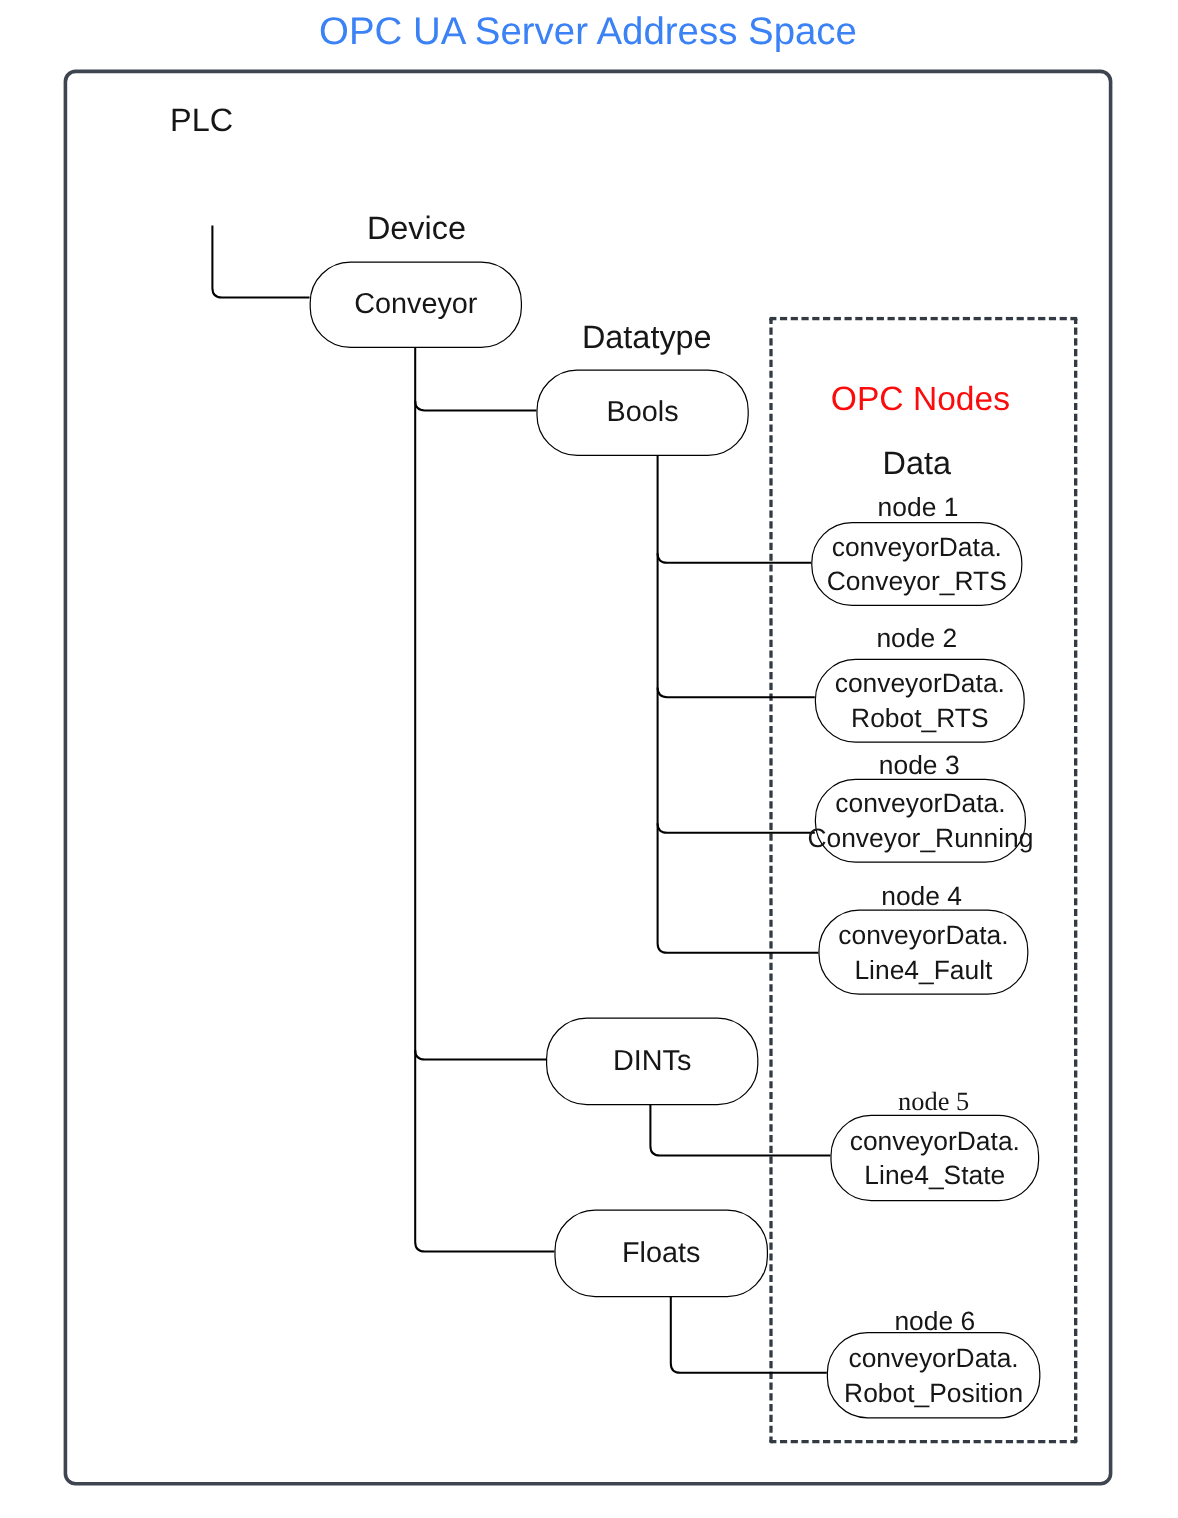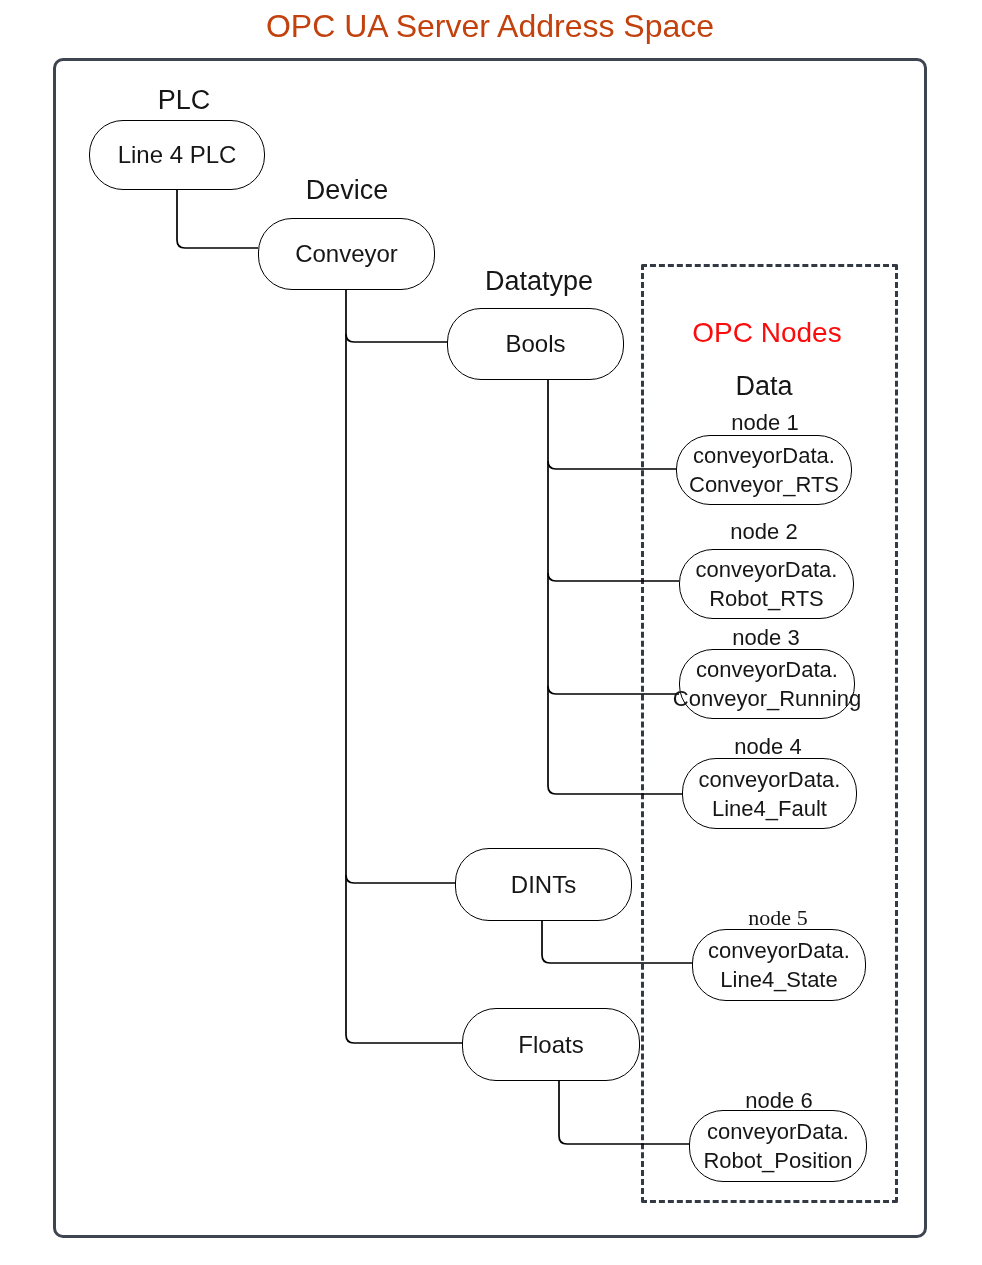--- a/index.html
+++ b/index.html
@@ -2,21 +2,21 @@
 <html><head>
 <meta charset="utf-8">
 <style>
   html,body{margin:0;padding:0;background:#ffffff;}
   .canvas{
     position:relative;width:982px;height:1265px;background:#ffffff;overflow:hidden;
     font-family:"Liberation Sans","DejaVu Sans",sans-serif;color:var(--text,#161616);
   }
   .title{
     position:absolute;transform:translateX(-50%);
-    font-size:32px;line-height:1.1;white-space:nowrap;color:#c2410c;
+    font-size:32px;line-height:1.1;white-space:nowrap;color:#3b82f6;
   }
   .frame{
     position:absolute;border:3px solid var(--frame-border,#3e4450);
     border-radius:10px;background:transparent;
   }
   .panel{
     position:absolute;border:3px dashed var(--panel-border,#333a44);
     border-radius:2px;background:transparent;
   }
   .lbl{
@@ -56,30 +56,27 @@
     <path d="M346 334 Q346 342 354 342 H447"></path>
     <path d="M346 875 Q346 883 354 883 H455"></path>
     <path d="M548 378 V786 Q548 794 556 794 H682"></path>
     <path d="M548 461 Q548 469 556 469 H676"></path>
     <path d="M548 573 Q548 581 556 581 H679"></path>
     <path d="M548 686 Q548 694 556 694 H679"></path>
     <path d="M542 919 V955 Q542 963 550 963 H692"></path>
     <path d="M559 1079 V1136 Q559 1144 567 1144 H689"></path>
   </svg>
 
-  <div class="lbl group" style="left:184px;top:85px;text-align:right;">PLC</div>
+  <div class="lbl group" style="left:168px;top:85px;text-align:right;">PLC</div>
   <div class="lbl group" style="left:347px;top:175px;">Device</div>
   <div class="lbl group" style="left:539px;top:266px;">Datatype</div>
 
   <div class="lbl panel-title" style="left:767px;top:317px;">OPC Nodes</div>
   <div class="lbl panel-sub" style="left:764px;top:371px;">Data</div>
 
-  <div class="pill cat" style="left:89px;top:120px;width:174px;height:68px;">
-    <span class="nm">Line 4 PLC</span>
-  </div>
   <div class="pill cat" style="left:258px;top:218px;width:175px;height:70px;">
     <span class="nm">Conveyor</span>
   </div>
   <div class="pill cat" style="left:455px;top:848px;width:175px;height:71px;">
     <span class="nm">DINTs</span>
   </div>
   <div class="pill cat" style="left:447px;top:308px;width:175px;height:70px;">
     <span class="nm">Bools</span>
   </div>
   <div class="pill cat" style="left:462px;top:1008px;width:176px;height:71px;">

